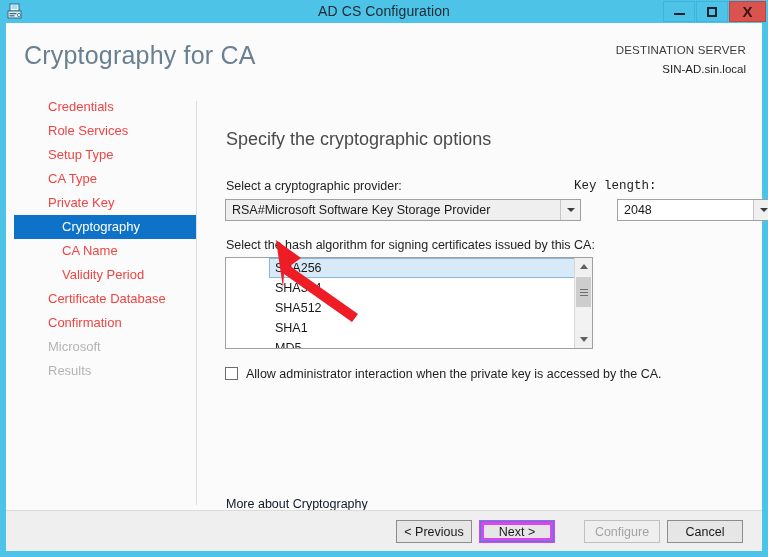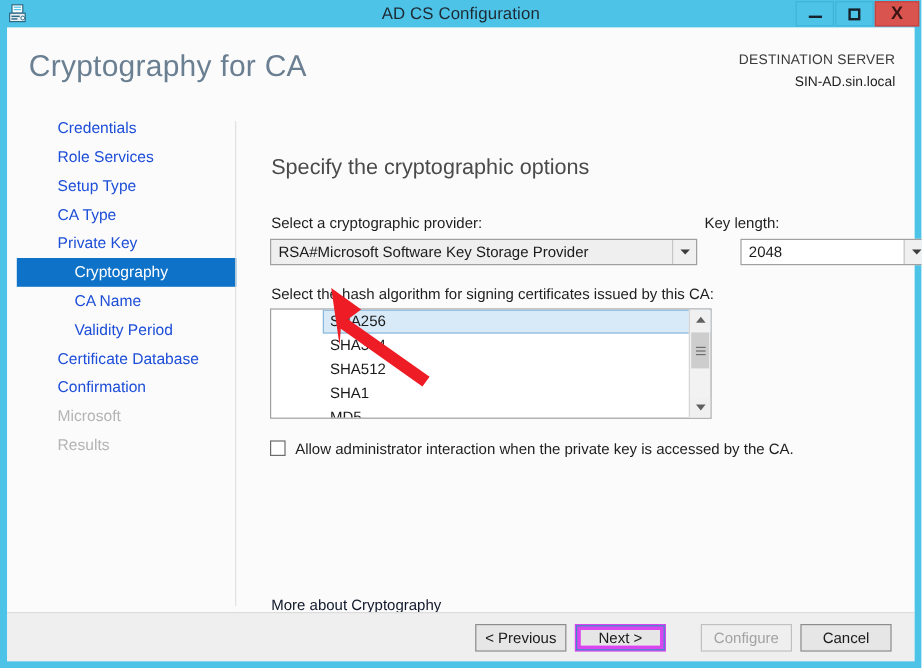--- a/index.html
+++ b/index.html
@@ -142,21 +142,21 @@
     height: 404px;
     background: #dcdcdc;
   }
   .nav-item {
     position: absolute;
     left: 8px;
     width: 180px;
     height: 24px;
     line-height: 24px;
     font-size: 13px;
-    color: #1d4ed8;
+    color: #ef4444;
     padding-left: 34px;
     box-sizing: border-box;
     white-space: nowrap;
   }
   .nav-item.sub { padding-left: 48px; }
   .nav-item.selected {
     background: #0e73c8;
     color: #ffffff;
     left: 8px;
     width: 186px;
@@ -178,21 +178,21 @@
     color: #4a4a4a;
     font-weight: 400;
   }
   .field-label {
     position: absolute;
     font-size: 12.5px;
     color: #1e1e1e;
     white-space: nowrap;
   }
   #label-provider { left: 29px; top: 84px; }
-  #label-keylength { left: 390px; top: 84px; }
+  #label-keylength { left: 377px; top: 84px; font-family: Liberation Mono, monospace; }
   #label-hash { left: 29px; top: 143px; }
 
   
   .combo {
     position: absolute;
     height: 22px;
     border: 1px solid #a0a0a0;
     box-sizing: border-box;
     display: flex;
     align-items: center;

